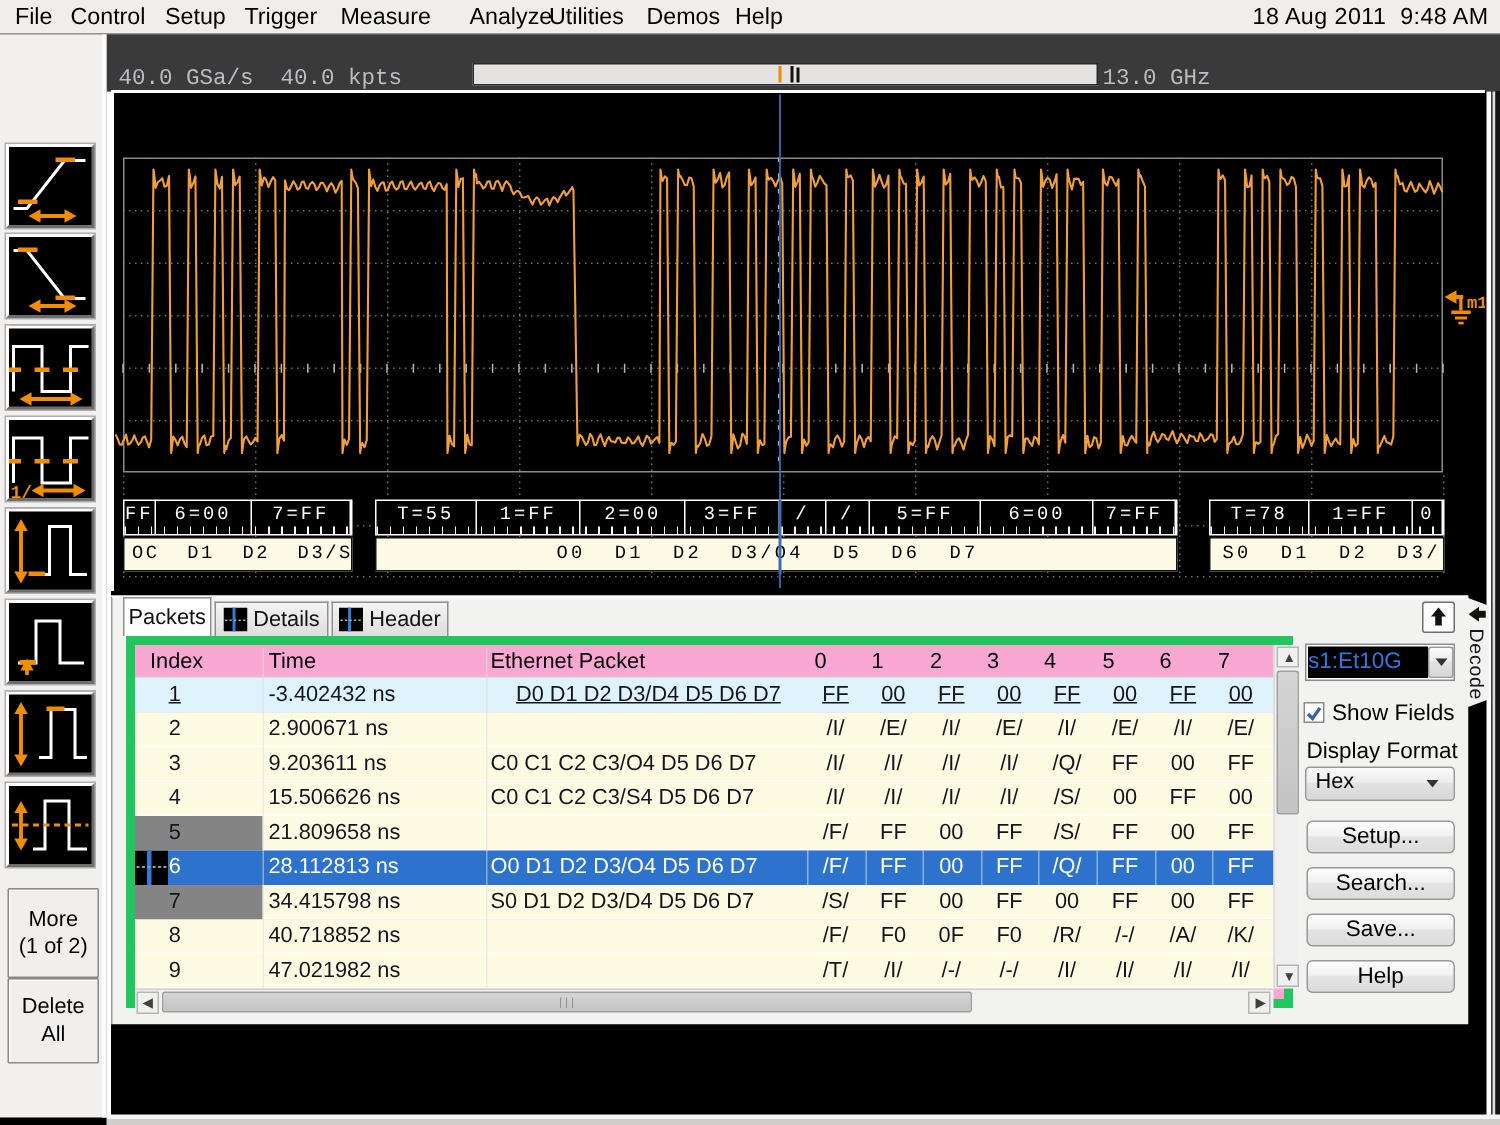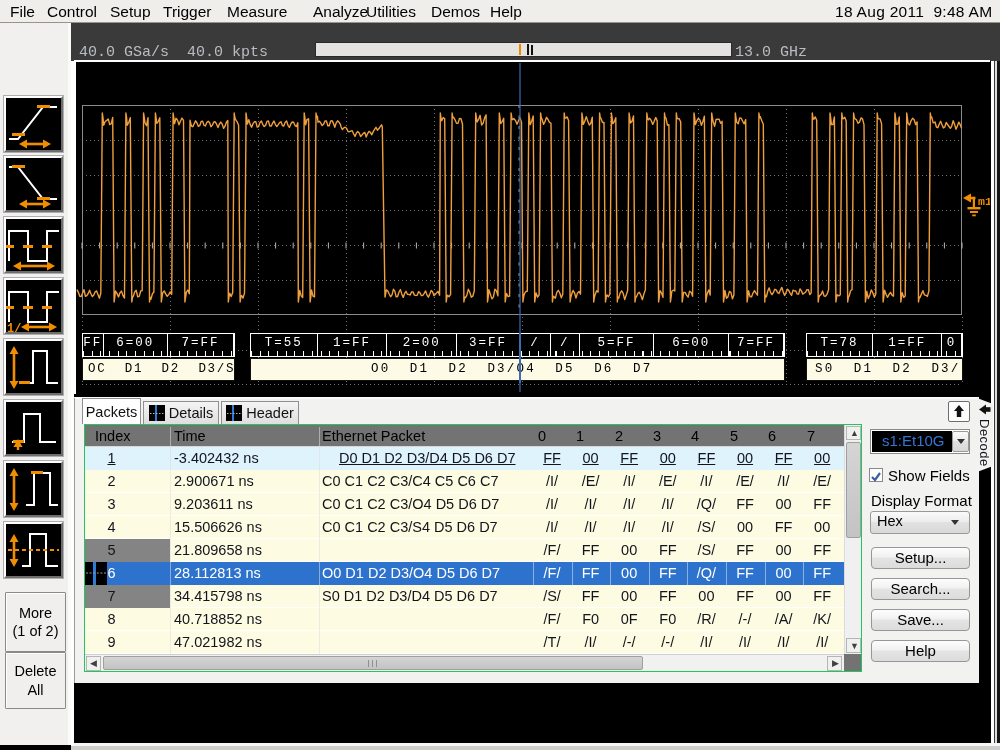--- a/index.html
+++ b/index.html
@@ -11,21 +11,21 @@
 #topstrip{left:71px;top:23px;width:929px;height:38px;background:#3a3a3a;font-family:"Liberation Mono",monospace;font-size:15px;color:#b9bcc0}
 #pbar{position:absolute;left:244px;top:19px;width:417px;height:15px;background:#e4e3e1;border:1px solid #2a2a2a}
 #scope{left:74px;top:60px;width:916px;height:334px;background:#000;border-left:2px solid #fff;border-top:2px solid #fff}
 .dbarA{position:absolute;top:333px;height:24px;background:#000;border:1px solid #fff;display:flex;font-family:"Liberation Mono",monospace;font-size:12.5px;color:#fff;letter-spacing:2px}
 .dbarA .c{border-right:1px solid #fff;display:flex;align-items:flex-start;justify-content:center;padding-top:2px;height:100%}
 .dbarA .c:last-child{border-right:none}
 .tickrow{position:absolute;left:0;right:0;bottom:0;height:5px;background-image:repeating-linear-gradient(90deg,#fff 0 1px,transparent 1px 8.7px)}
 .dbarB{position:absolute;top:358px;height:23px;background:#fdfae5;border:1px solid #111;font-family:"Liberation Mono",monospace;font-size:12.5px;color:#000;letter-spacing:2.2px;white-space:pre;line-height:21px}
 #panel{left:74px;top:397px;width:905px;height:286px;background:#f2f2f1;border-top:2px solid #fbfbfb;border-left:1px solid #9a9a9a}
 .tab{position:absolute;font-size:14.5px;color:#111;display:flex;align-items:center;justify-content:center}
-#tbox{position:absolute;left:9px;top:25px;width:778px;height:248px;background:#737373;border:1px solid #22c55e}
+#tbox{position:absolute;left:9px;top:25px;width:778px;height:248px;background:#f9a8d4;border:6px solid #22c55e}
 .trow{position:absolute;left:0;width:759px;height:23px;font-size:14.5px;color:#14141e;white-space:nowrap}
 .trow i{position:absolute;top:0;height:23px;line-height:22px;font-style:normal}
 .yel{background:#fdfce3}
 .cyn{background:#def3fb}
 .sel{background:#2d72cc;color:#fff}
 .hd{position:absolute;top:0;height:22px;line-height:22px;font-size:14.5px;color:#000}
 .vsb{position:absolute;background:#f0f0f0}
 .rlab{position:absolute;font-size:15px;color:#000}
 .btn7{position:absolute;left:796px;width:99px;height:22px;background:linear-gradient(#fdfdfd,#f1f1f1 45%,#e4e4e4 50%,#dcdcdc);border:1px solid #979797;border-radius:4px;font-size:15px;color:#000;text-align:center;line-height:20px}
 .combo{position:absolute;background:linear-gradient(#fafafa,#ededed 45%,#e1e1e1 50%,#d8d8d8);border:1px solid #999;border-radius:2px}
@@ -145,21 +145,20 @@
 <i style="left:525.2px;width:38px;text-align:center;text-decoration:underline;">FF</i>
 <i style="left:563.8px;width:38px;text-align:center;text-decoration:underline;">00</i>
 <i style="left:602.4px;width:38px;text-align:center;text-decoration:underline;">FF</i>
 <i style="left:641px;width:38px;text-align:center;text-decoration:underline;">00</i>
 <i style="left:679.6px;width:38px;text-align:center;text-decoration:underline;">FF</i>
 <i style="left:718.2px;width:38px;text-align:center;text-decoration:underline;">00</i>
 </div>
 <div class="trow yel" style="top:45px;border-bottom:1px solid #fff">
 <i style="left:0;width:53px;text-align:center;position:absolute">2</i>
 <i style="left:89px;">2.900671 ns</i>
-<i style="left:237px;">C0 C1 C2 C3/C4 C5 C6 C7</i>
 <i style="left:448px;width:38px;text-align:center;">/I/</i>
 <i style="left:486.6px;width:38px;text-align:center;">/E/</i>
 <i style="left:525.2px;width:38px;text-align:center;">/I/</i>
 <i style="left:563.8px;width:38px;text-align:center;">/E/</i>
 <i style="left:602.4px;width:38px;text-align:center;">/I/</i>
 <i style="left:641px;width:38px;text-align:center;">/E/</i>
 <i style="left:679.6px;width:38px;text-align:center;">/I/</i>
 <i style="left:718.2px;width:38px;text-align:center;">/E/</i>
 </div>
 <div class="trow yel" style="top:68px;border-bottom:1px solid #fff">
@@ -282,21 +281,21 @@
    <div class="thumb abs" style="left:1px;top:17px;width:15px;height:96px"></div>
    <div class="sb abs" style="left:1px;top:213px;width:15px;height:15px"></div>
         <div class="sbarr" style="left:5px;top:217px">▼</div>
   </div>
  </div>
  <div class="abs" style="left:873px;top:2px;width:22px;height:21px;background:#fdfdfd;border:1px solid #6e6e6e;border-radius:2px">
   <svg width="20" height="19">
         <path d="M10,3 L15,9 H12.2 V15 H7.8 V9 H5 Z" fill="#111"></path>
       </svg></div>
  <div class="abs" style="left:795px;top:30px;width:100px;height:25px;background:#fff;border:1px solid #8a8a8a">
-  <div class="abs" style="left:1px;top:1px;width:80px;height:21px;background:#000;color:#3575d3;font-size:15px;padding:1px 0 0 10px">s1:Et10G</div>
+  <div class="abs" style="left:1px;top:1px;width:80px;height:21px;background:#000;color:#3575d3;font-size:15px;padding:1px 0 0 0">s1:Et10G</div>
   <div class="combo" style="left:81px;top:1px;width:17px;height:21px"></div>
   <div class="arrdn" style="left:86px;top:9px"></div>
     </div>
  <div class="abs" style="left:794px;top:69px;width:14px;height:14px;background:#fdfdfd;border:1px solid #8a8a8a">
   <svg width="12" height="12">
         <path d="M2,6 L5,9 L10,2" stroke="#3b5fa0" stroke-width="2.2" fill="none"></path>
       </svg></div>
  <div class="rlab" style="left:813px;top:68px">Show Fields</div>
  <div class="rlab" style="left:796px;top:93px">Display Format</div>
  <div class="combo" style="left:795px;top:112px;width:100px;height:23px;border-radius:3px"></div>

